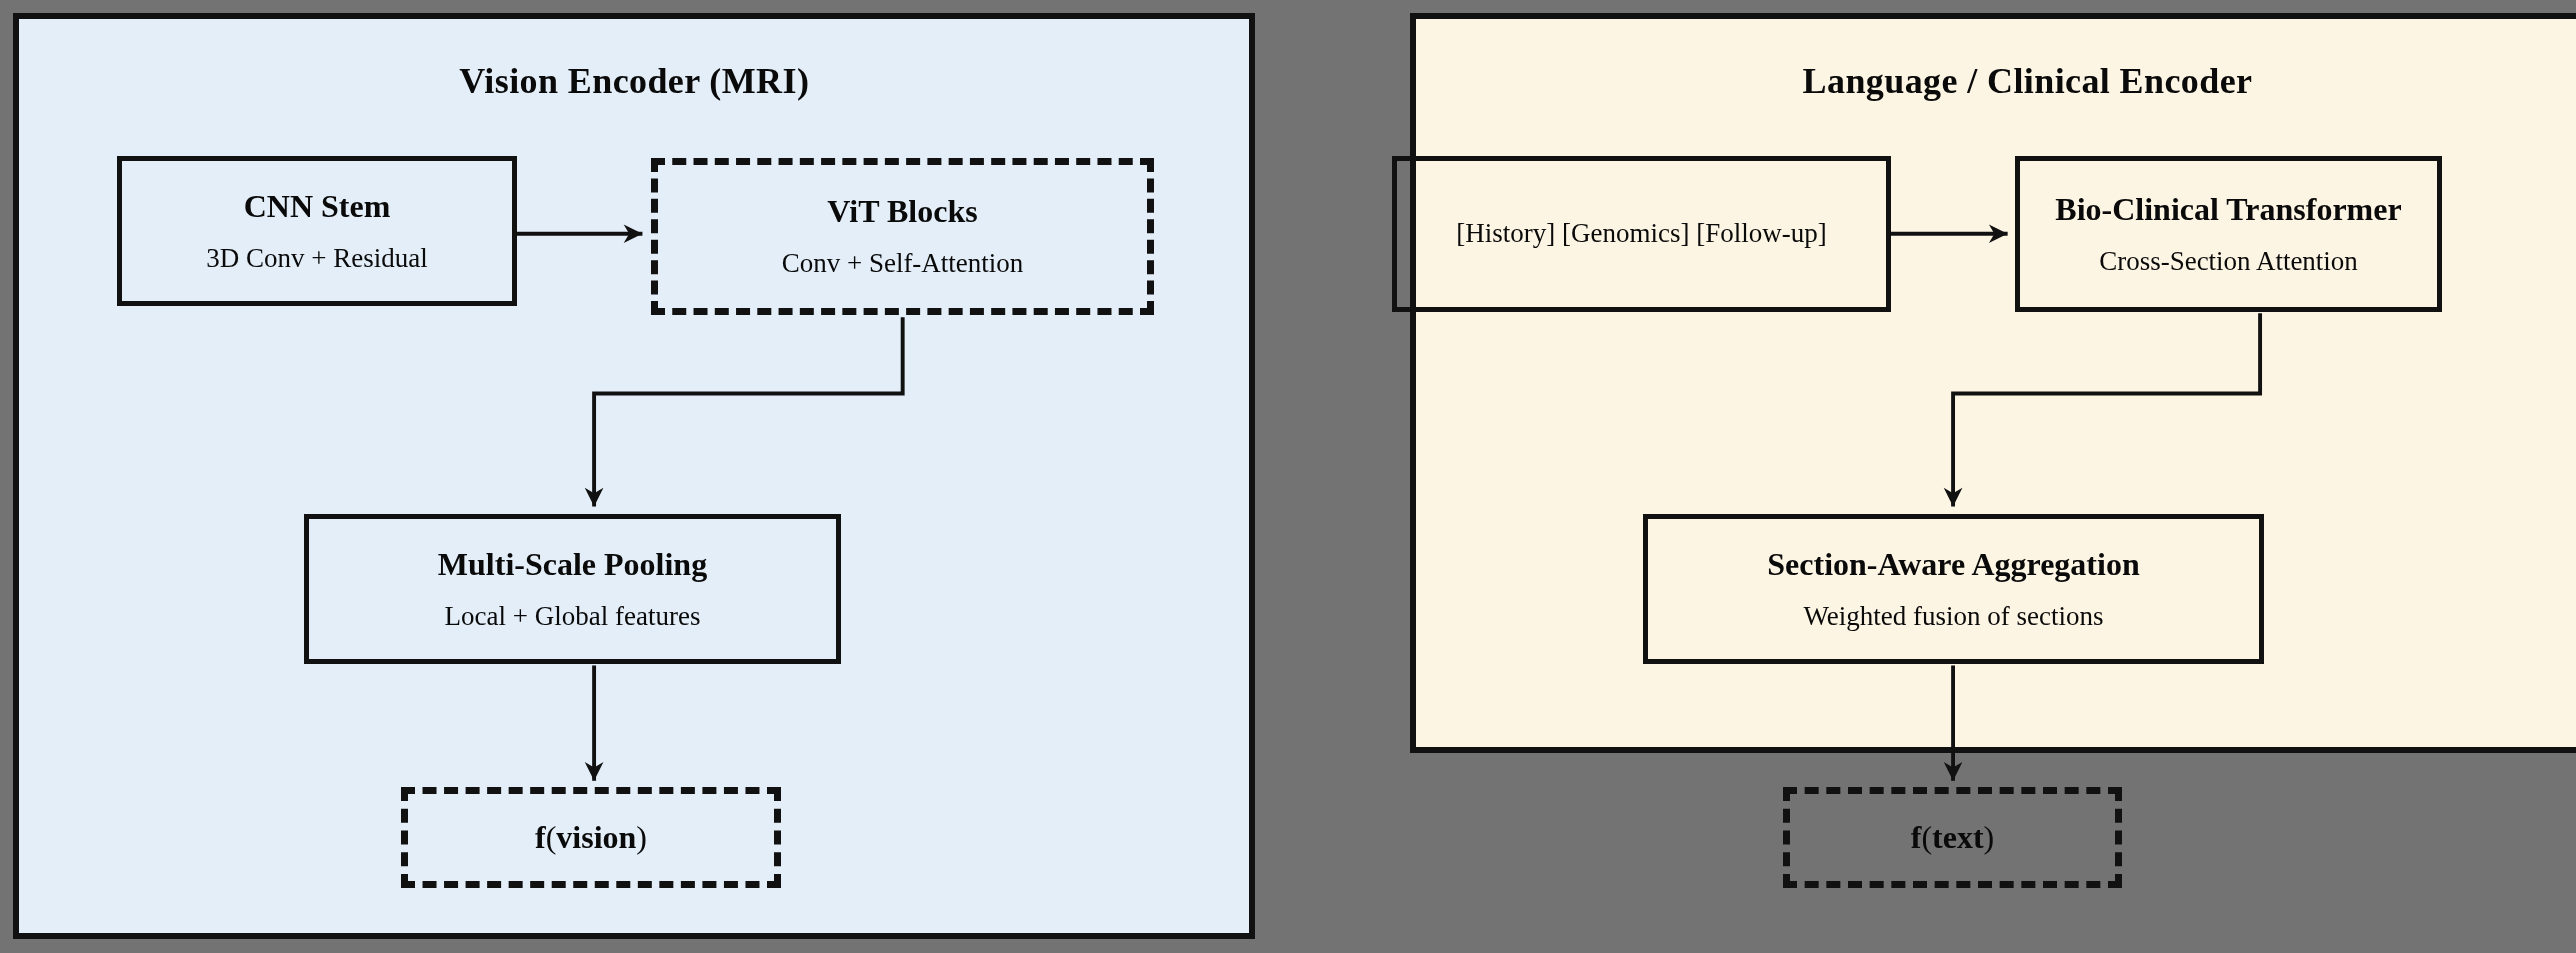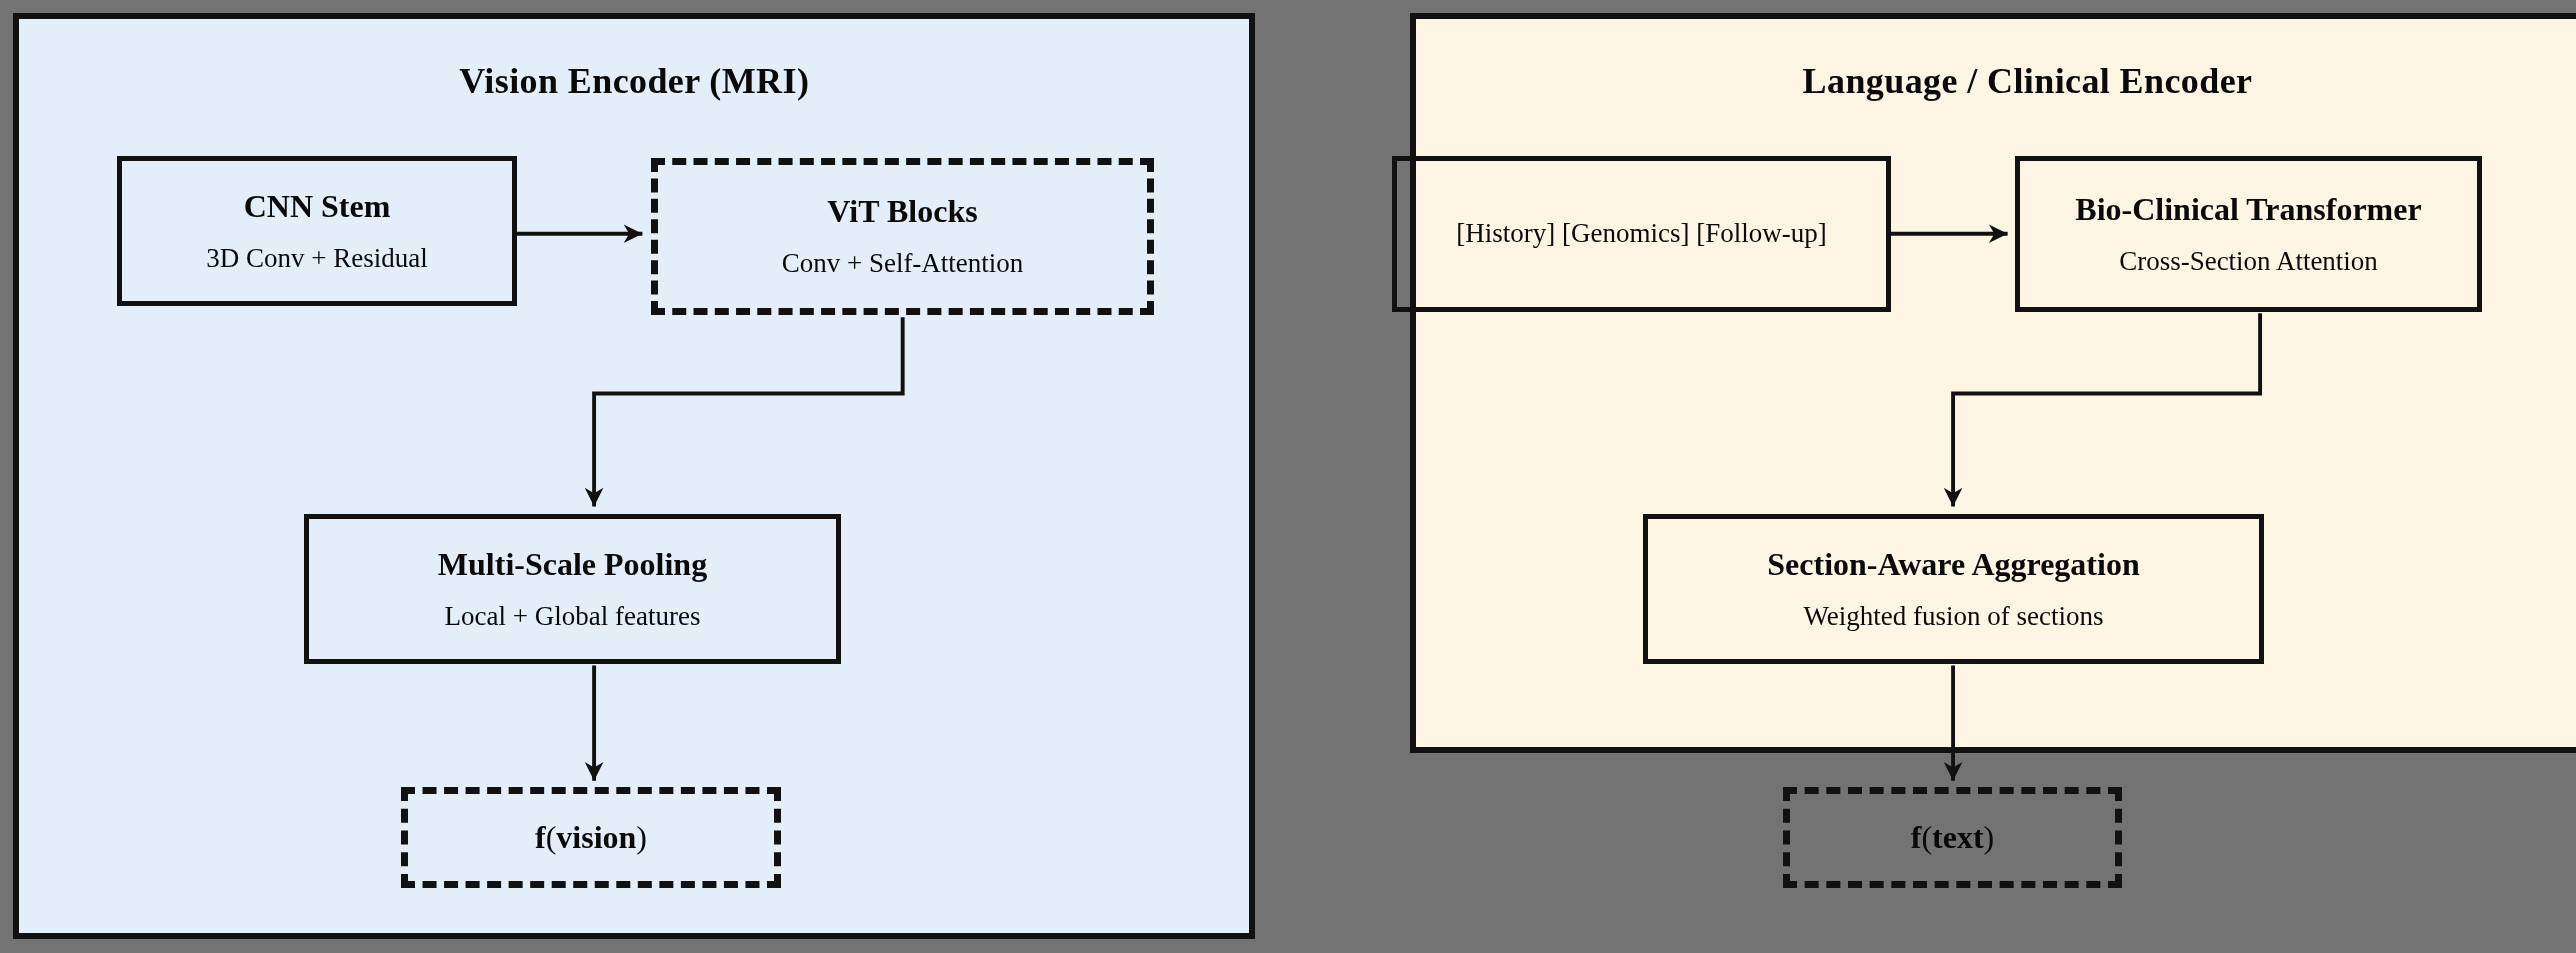--- a/index.html
+++ b/index.html
@@ -45,21 +45,21 @@
   .node-sub   { font-size: 27px; font-weight: 400; line-height: 1.1; }
   .f-label    { font-size: 32px; font-weight: 700; }
   .f-label .thin { font-weight: 400; }
 
   
   .n-cnn  { left: 117px;  top: 156px;  width: 400px; height: 150px; }
   .n-vit  { left: 651px;  top: 158px;  width: 503px; height: 157px; }
   .n-msp  { left: 304px;  top: 514px;  width: 537px; height: 150px; }
   .n-fv   { left: 401px;  top: 787px; width: 380px; height: 101px; }
   .n-st   { left: 1392px; top: 156px;  width: 499px; height: 156px; }
-  .n-bct  { left: 2015px; top: 156px;  width: 467px; height: 156px; }
+  .n-bct  { left: 2015px; top: 156px;  width: 427px; height: 156px; }
   .n-saa  { left: 1643px; top: 514px;  width: 621px; height: 150px; }
   .n-ft   { left: 1783px; top: 787px; width: 339px; height: 101px; }
 
   .edges {
     position: absolute;
     left: 0; top: 0;
     width: 2576px; height: 953px;
     pointer-events: none;
   }
   .edge {

